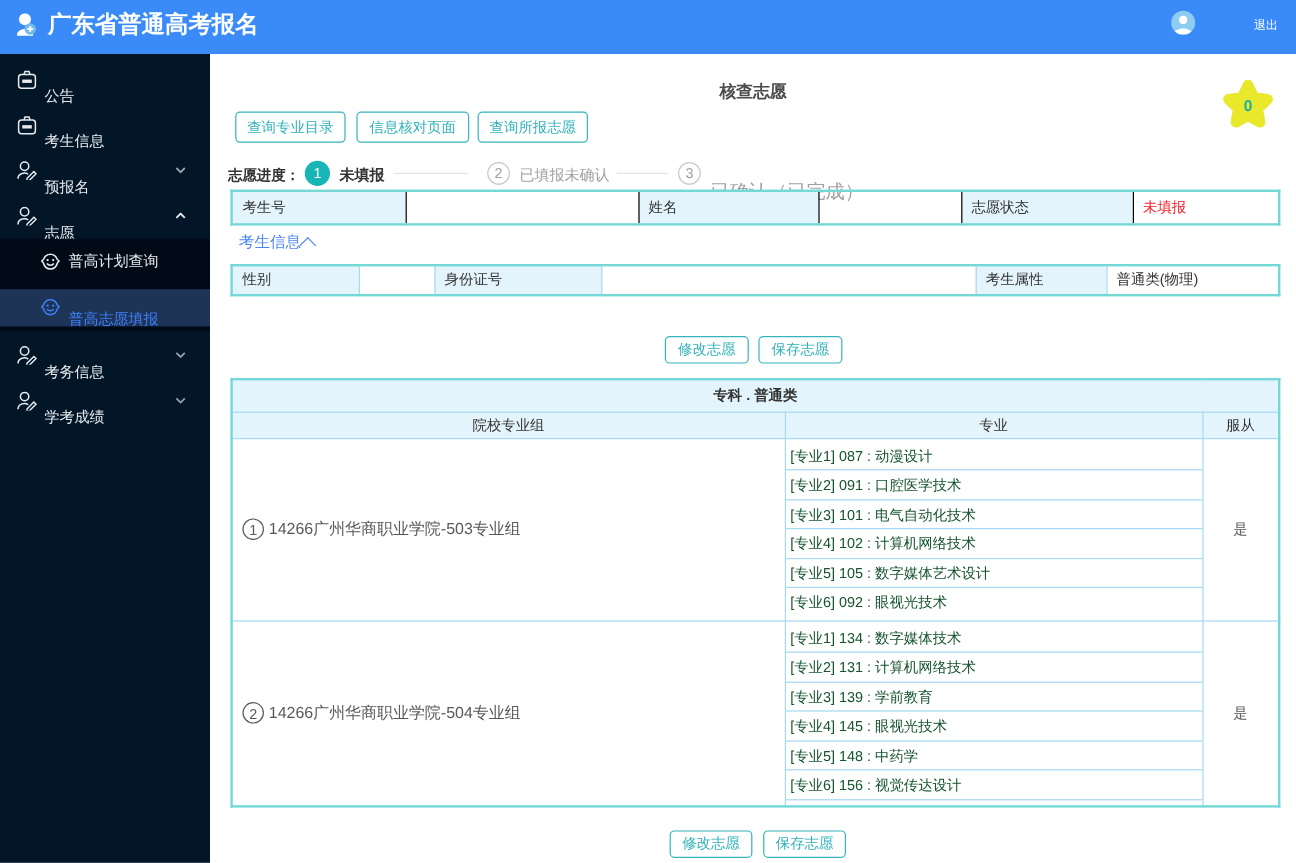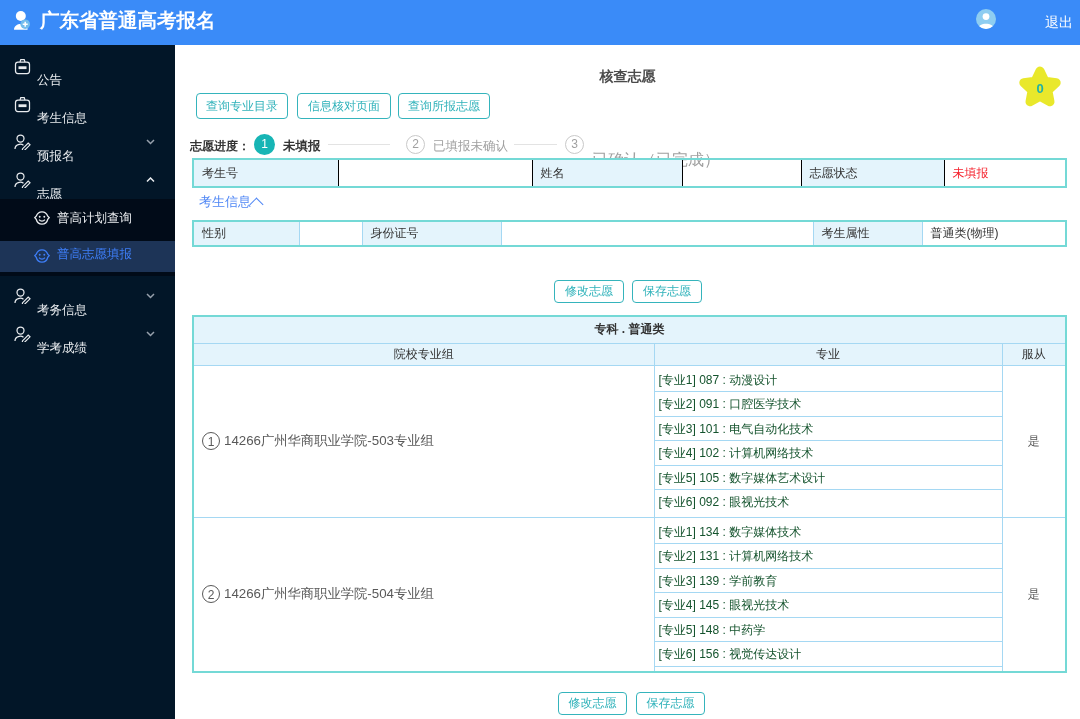--- a/index.html
+++ b/index.html
@@ -3,33 +3,33 @@
 <meta charset="utf-8">
 <style>
 * { margin:0; padding:0; box-sizing:border-box; }
 html,body { width:1080px; height:719px; overflow:hidden; background:#fff;
   font-family:"Liberation Sans", sans-serif; }
 
 .topbar { position:absolute; left:0; top:0; width:1080px; height:45px; background:#3a8bf8; z-index:10; }
 
 .topbar .apptitle { position:absolute; left:40px; top:7px; font-size:19.5px; font-weight:bold; color:#fff; }
 .topbar .avatar { position:absolute; left:976px; top:9px; width:20px; height:20px; border-radius:50%; background:#8ecdf1; overflow:hidden; }
-.topbar .logout { position:absolute; left:1045px; top:14px; font-size:14px; color:#fff; }
+.topbar .logout { position:absolute; left:1045px; top:14px; font-size:10px; color:#fff; }
 
 .sidebar { position:absolute; left:0; top:45px; width:175px; height:674px; background:#021628; z-index:5; }
 .mi { position:absolute; left:0; width:175px; height:38px; color:#e9ecef; font-size:12.5px; }
 .mi .txt { position:absolute; left:37px; top:26px; }
 .mi svg.ic { position:absolute; left:14px; top:12px; }
 .mi .chev { position:absolute; left:146px; top:17px; }
 .submenu { position:absolute; left:0; top:154px; width:175px; height:77px; background:#010b18; }
 .smi { position:absolute; left:0; width:175px; height:38px; color:#e9ecef; font-size:12.5px; }
 .smi .txt { position:absolute; left:57px; top:11px; }
 .smi svg { position:absolute; left:34px; top:11px; }
 .smi.active { background:#1d3457; color:#3e7ef7; top:196px; height:31px; }
-.smi.active .txt { top:5px; }
+.smi.active .txt { top:17px; }
 .smi.active svg { top:7px; }
 .pagetitle { position:absolute; left:175px; top:68px; width:905px; text-align:center; font-size:14px; font-weight:bold; color:#4b4b4b; }
 .star { position:absolute; left:1017px; top:65px; }
 .btnrow3 { position:absolute; left:196px; top:93px; }
 .tealbtn { display:inline-block; height:26px; line-height:24px; border:1px solid #35b4bc; color:#2fb2ba; border-radius:4px; font-size:12px; background:#fff; text-align:center; vertical-align:top; }
 
 .progress { position:absolute; left:190px; top:130px; height:28px; width:700px; font-size:12px; color:#333; }
 .progress span { position:absolute; }
 .pcircle { border-radius:50%; text-align:center; font-size:12px; }
 .pcircle.on { background:#17b5b5; color:#fff; width:21px; height:21px; line-height:21px; top:3.5px; }

